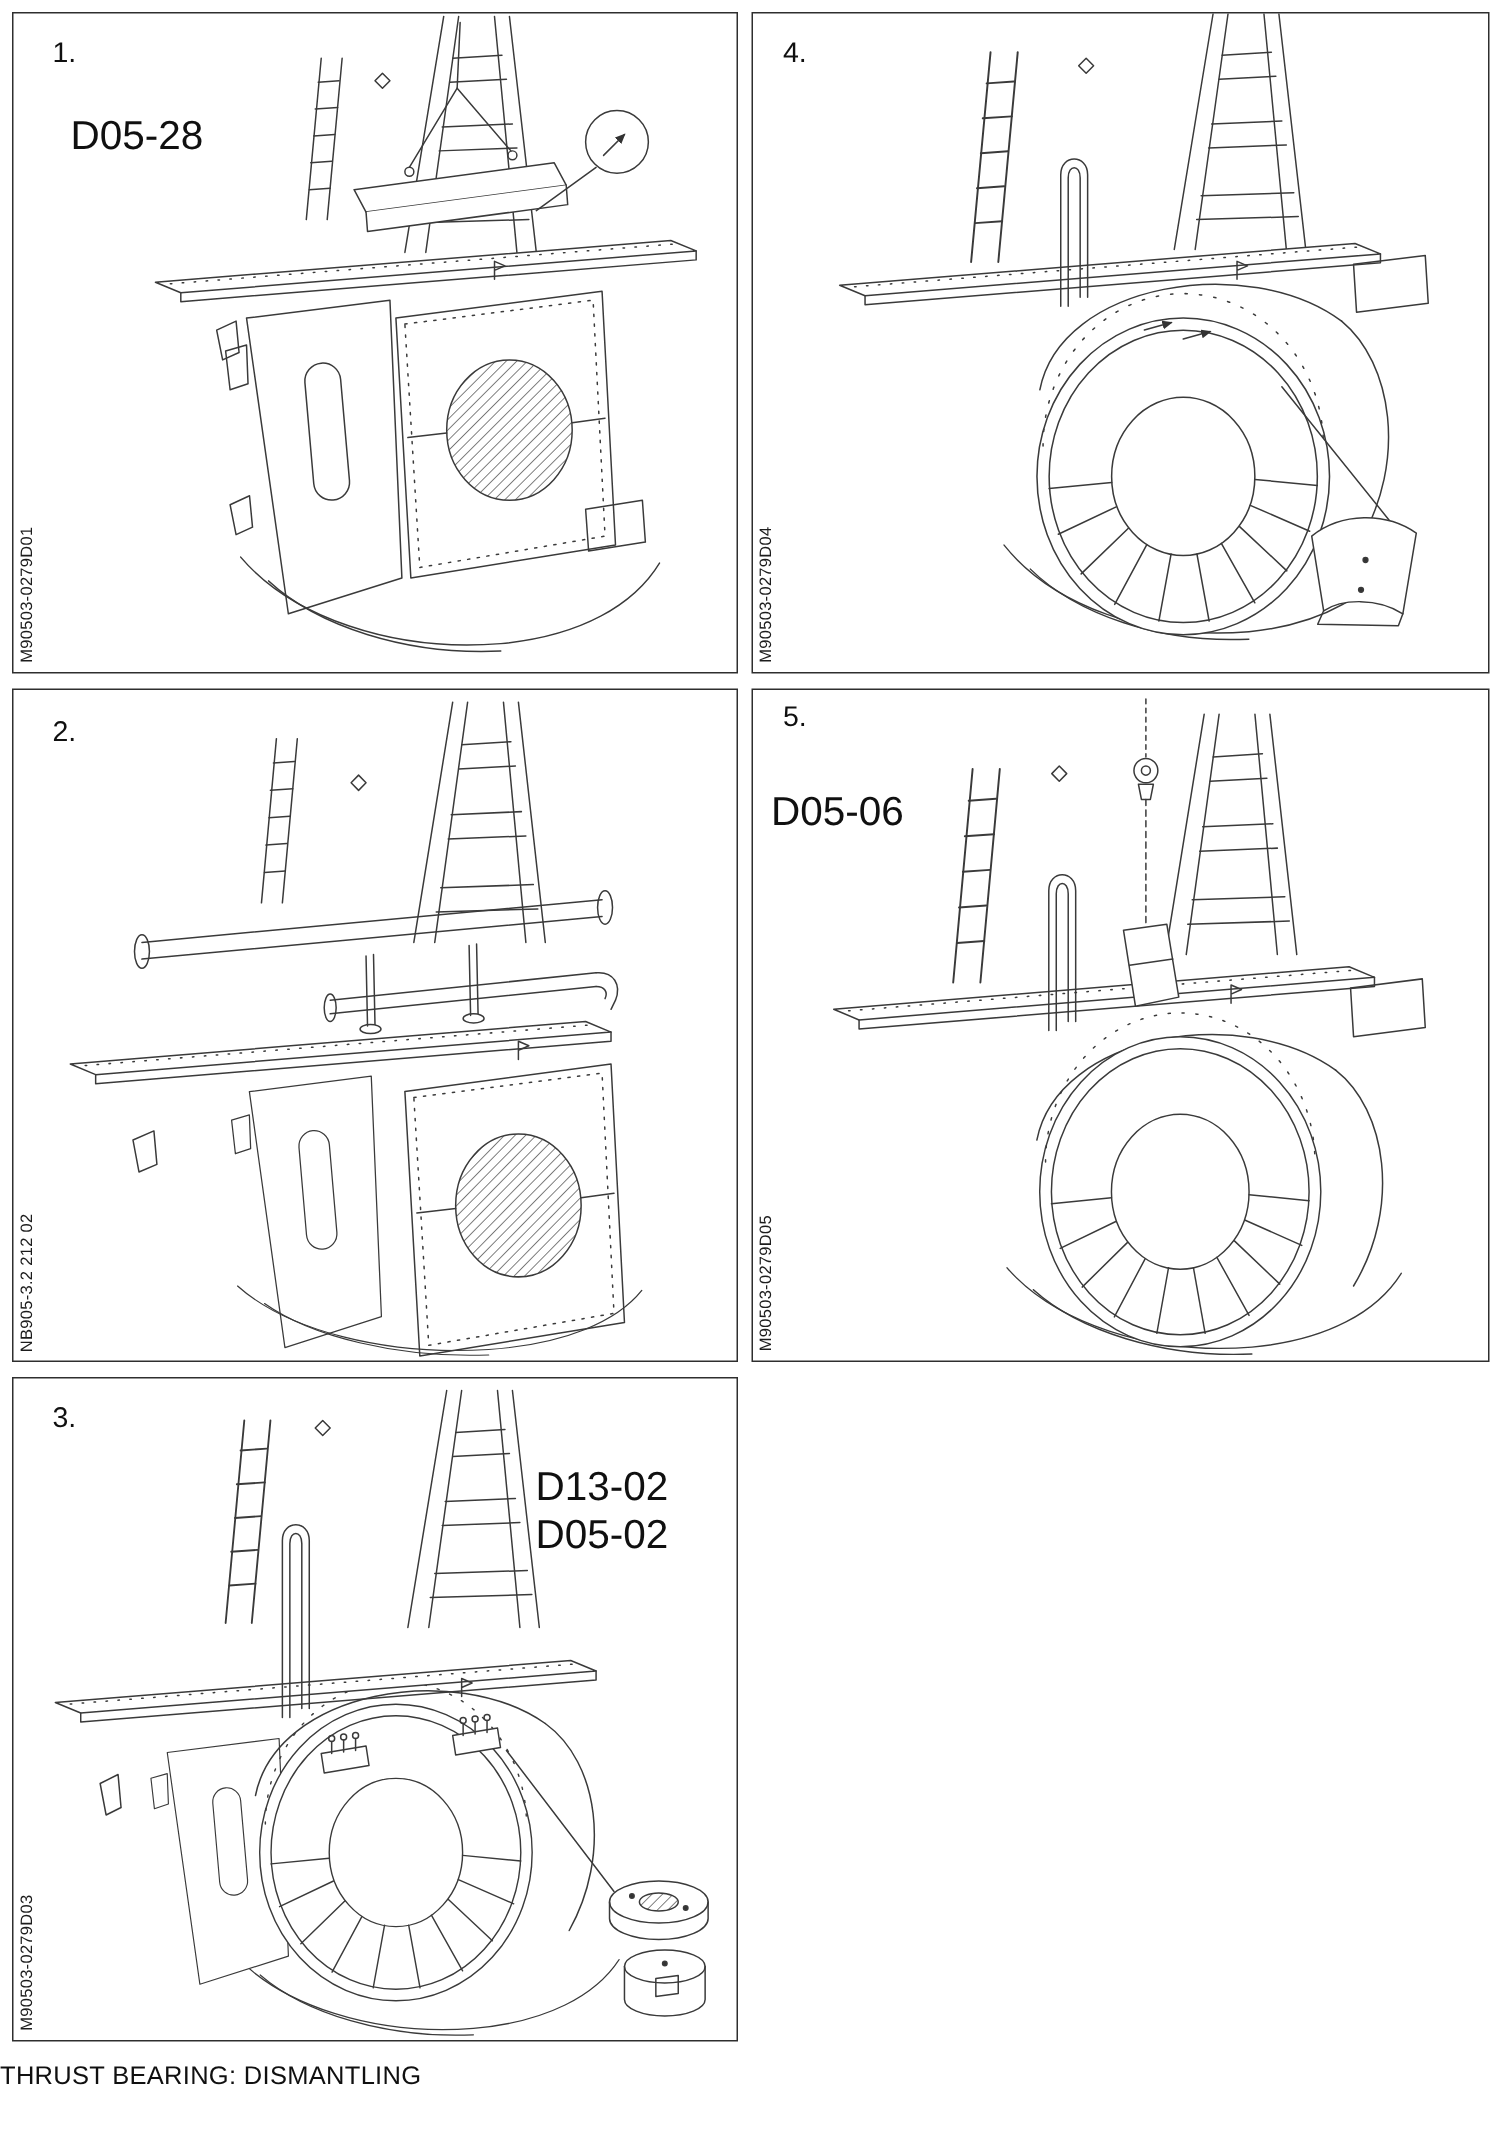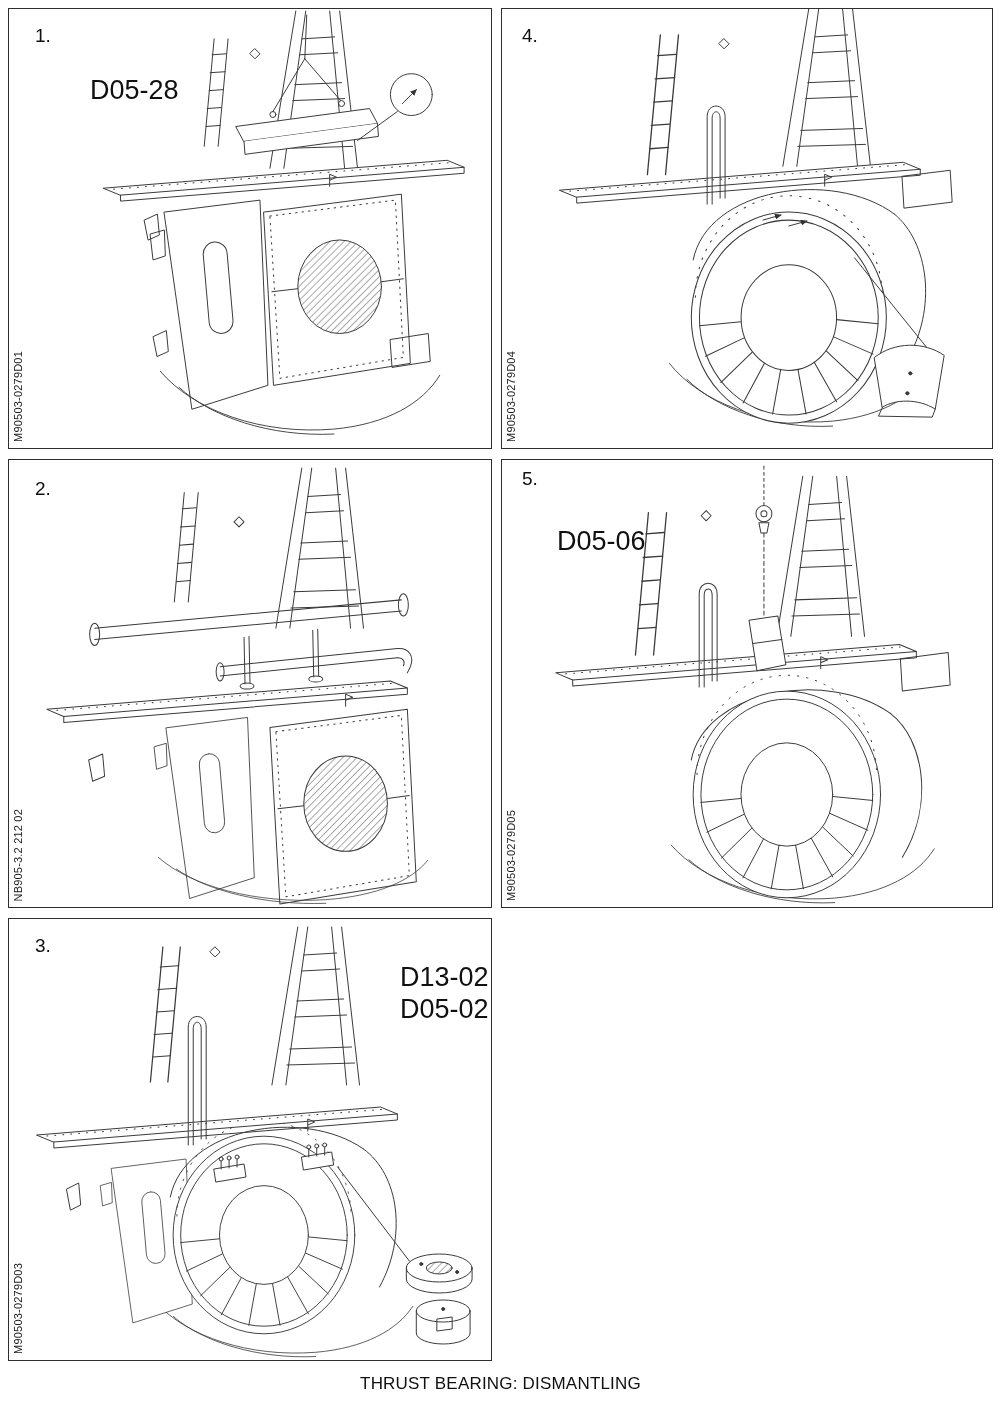--- a/index.html
+++ b/index.html
@@ -1,25 +1,25 @@
 <!DOCTYPE html>
 <html><head>
 <meta charset="utf-8">
 <style>
   html,body{margin:0;padding:0;background:#fff;}
   #page{position:relative;width:1001px;height:1419px;background:#fff;
         font-family:"Liberation Sans","DejaVu Sans",sans-serif;overflow:hidden;}
   .panel{position:absolute;border:1.5px solid #2e2e2e;background:#fff;box-sizing:border-box;}
   .panel svg{position:absolute;left:0;top:0;width:100%;height:100%;}
   .step{position:absolute;font-size:19px;color:#101010;z-index:3;}
-  .biglabel{position:absolute;font-size:27px;color:#101010;z-index:3;white-space:nowrap;margin-left:43px;}
+  .biglabel{position:absolute;font-size:27px;color:#101010;z-index:3;white-space:nowrap;}
   .biglabel .line{line-height:32px;}
   .vcode{position:absolute;left:3px;bottom:6px;font-size:11px;color:#1c1c1c;
          writing-mode:vertical-rl;transform:rotate(180deg);letter-spacing:0.2px;z-index:3;}
-  .caption{position:absolute;left:0;top:1374px;width:100%;text-align:center;
+  .caption{position:absolute;left:0;top:1374px;width:100%;
            font-size:17px;color:#101010;letter-spacing:0.2px;}
 </style>
 </head>
 <body>
 
 <div id="page">
 
   <svg width="0" height="0" style="position:absolute" aria-hidden="true">
     <defs>
       <pattern id="hatch" width="5" height="5" patternUnits="userSpaceOnUse" patternTransform="rotate(45)">
@@ -276,21 +276,21 @@
         </g>
         <g>
           <ellipse cx="436" cy="392" rx="27" ry="11" fill="#fff"></ellipse>
           <path d="M409,392 L409,414 A27,11 0 0 0 463,414 L463,392"></path>
           <path d="M430,400 L445,398 L445,410 L430,412 Z"></path>
           <circle cx="436" cy="390" r="1.5" fill="#333"></circle>
         </g>
       </g>
     </svg>
     <div class="step" style="left:26px;top:16px">3.</div>
-    <div class="biglabel" style="left:348px;top:42px">
+    <div class="biglabel" style="left:348px;top:56px">
       <div class="line">D13-02</div>
       <div class="line">D05-02</div>
     </div>
     <div class="vcode">M90503-0279D03</div>
   </div>
 
   <div class="caption">THRUST BEARING: DISMANTLING</div>
 
 </div>
 

